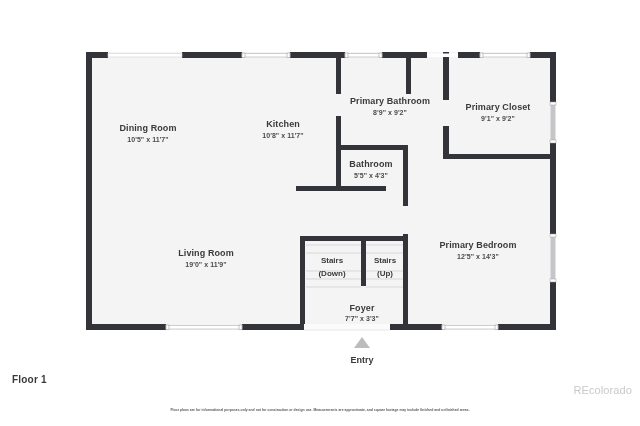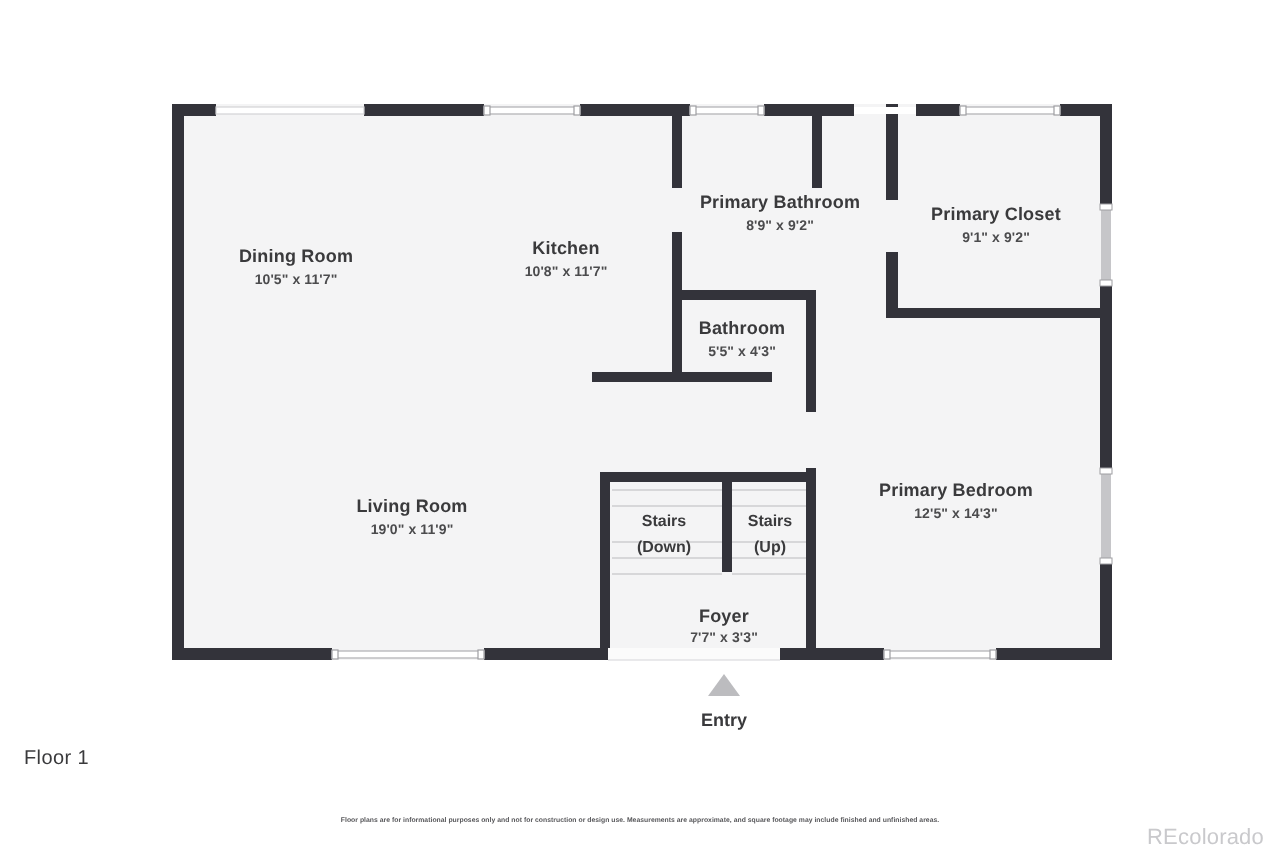--- a/index.html
+++ b/index.html
@@ -44,39 +44,39 @@
     font-size: 9px;
     font-weight: bold;
     fill: #3a3a3c;
     text-anchor: middle;
   }
   .floor-label {
     position: absolute;
     left: 12px;
     top: 374px;
     font-size: 10px;
-    font-weight: normal;
+    font-weight: bold;
     color: #3a3a3c;
     letter-spacing: 0.2px;
   }
   .disclaimer {
     position: absolute;
     left: 0;
     top: 408px;
     width: 640px;
     text-align: center;
     font-size: 3.4px;
     font-weight: bold;
     color: #57575a;
     letter-spacing: 0.02px;
   }
   .brand {
     position: absolute;
     right: 8px;
-    top: 413px;
+    top: 384px;
     font-size: 11px;
     color: #c9c9cc;
     letter-spacing: 0.1px;
   }
 </style>
 </head>
 <body>
 
 <svg id="plan" viewBox="0 0 640 426" xmlns="http://www.w3.org/2000/svg">
 

